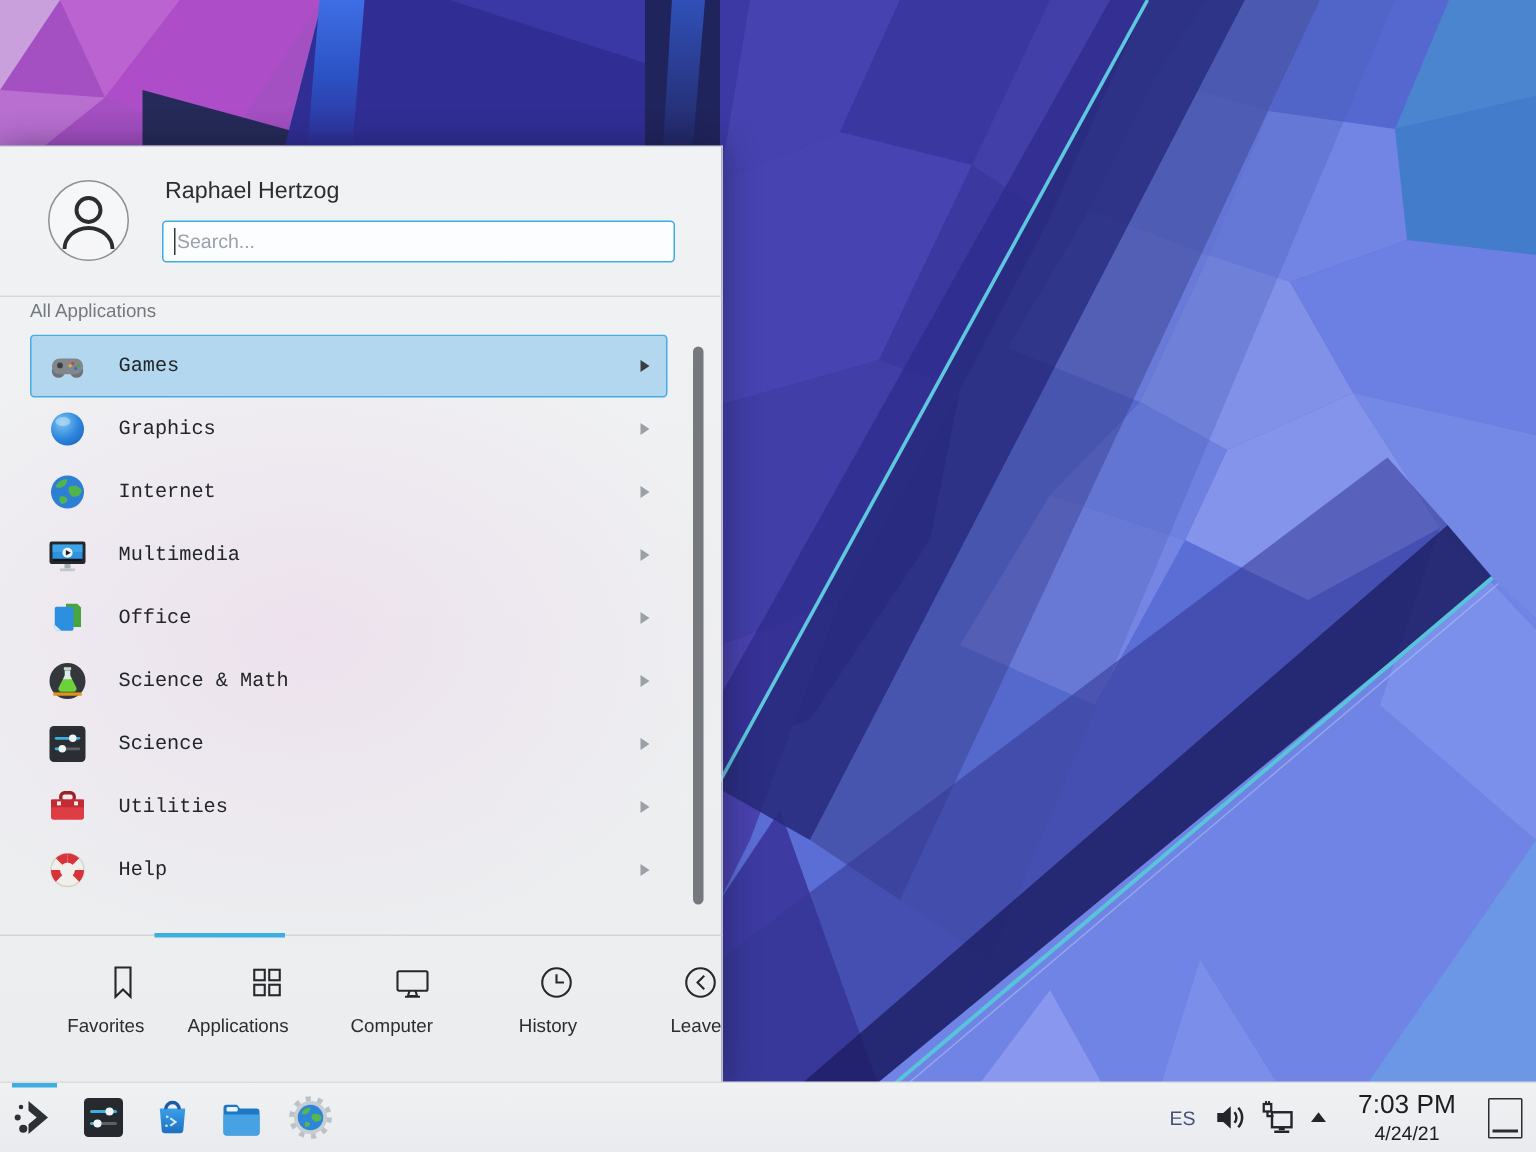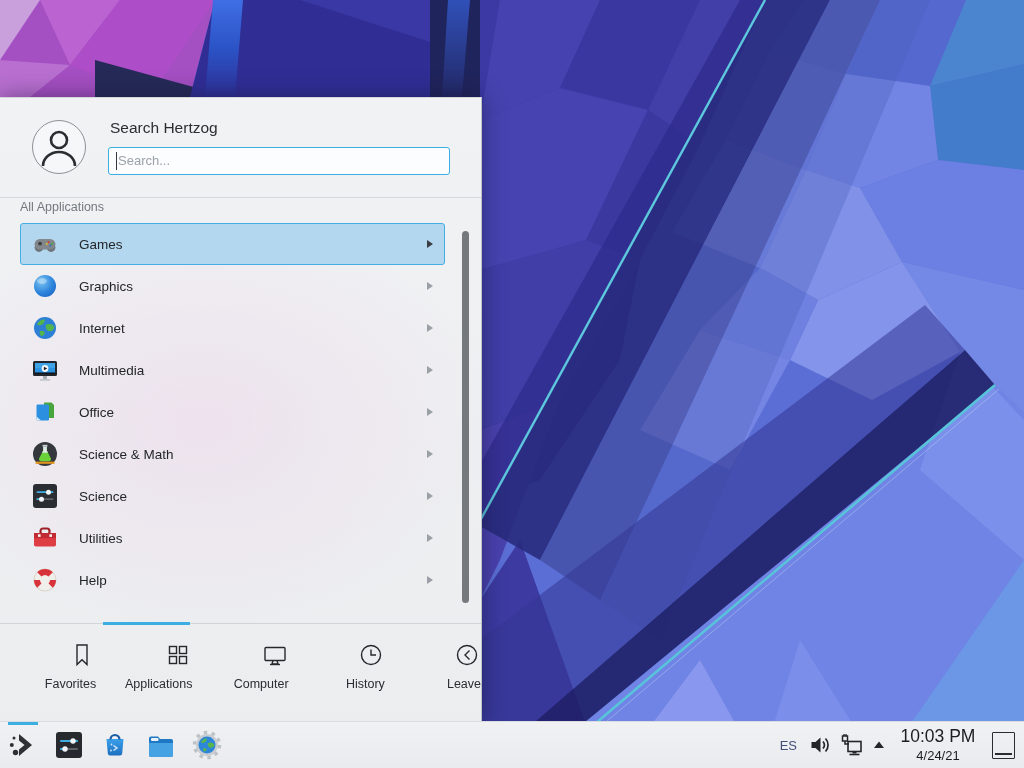--- a/index.html
+++ b/index.html
@@ -19,21 +19,21 @@
           border-radius:50%;background:rgba(252,252,253,.5);}
   .user-name{position:absolute;left:110px;top:21px;font-size:15.5px;color:#2b2e31;}
   .search-box{position:absolute;left:108px;top:49px;width:340px;height:26px;background:#fcfdfe;
           border:1px solid #3daee2;border-radius:3px;text-decoration:underline;}
   .search-box .placeholder{position:absolute;left:9px;top:5px;font-size:13px;color:#9aa1a8;}
   .search-box .caret{position:absolute;left:7px;top:4px;bottom:4px;width:1px;background:#33373b;}
 
   .section-label{position:absolute;left:20px;top:102px;font-size:12.5px;color:#74797e;}
 
   .app-list{position:absolute;left:0;top:125px;width:481px;height:400px;overflow:hidden;}
-  .app-row{position:relative;height:42px;display:flex;align-items:center;}
+  .app-row{position:relative;height:42px;display:flex;align-items:center;font-family:Liberation Mono, monospace;}
   .app-row .box{position:absolute;left:20px;right:36px;top:0;bottom:0;border-radius:3px;}
   .app-row.selected .box{background:#b3d7ee;border:1px solid #43ade4;}
   .app-icon{position:absolute;left:32px;top:8px;width:26px;height:26px;}
   .app-icon svg{display:block;width:26px;height:26px;}
   .app-label{position:absolute;left:79px;font-size:13.5px;color:#232629;}
   .row-arrow{position:absolute;right:48px;width:0;height:0;border-top:4.5px solid transparent;
              border-bottom:4.5px solid transparent;border-left:6px solid #9aa0a5;}
   .app-row.selected .row-arrow{border-left-color:#3a3e42;}
 
   .list-scrollbar{position:absolute;left:462px;top:133px;width:7px;height:372px;
@@ -148,21 +148,21 @@
 
   <div class="menu">
 
     <div class="menu-header">
       <div class="avatar">
         <svg viewBox="0 0 52 52">
           <circle cx="26" cy="19" r="8" fill="none" stroke="#2b2e31" stroke-width="2.6"></circle>
           <path d="M10 45 a16 14 0 0 1 32 0" fill="none" stroke="#2b2e31" stroke-width="2.6"></path>
         </svg>
       </div>
-      <div class="user-name">Search Hertzog</div>
+      <div class="user-name">Raphael Hertzog</div>
       <div class="search-box">
         <span class="caret"></span>
         <span class="placeholder">Search...</span>
       </div>
     </div>
 
     <div class="section-label">All Applications</div>
 
     <div class="app-list" id="app-list">
         <div class="app-row selected">
@@ -452,21 +452,21 @@
         </svg>
       </span>
 
       <span class="tray-caret">
         <svg viewBox="0 0 14 14">
             <path d="M2 10 L7 3.5 L12 10 Z" fill="#232629"></path>
           </svg>
       </span>
 
       <div class="clock">
-        <div class="time">10:03 PM</div>
+        <div class="time">7:03 PM</div>
         <div class="date">4/24/21</div>
       </div>
 
       <div class="show-desktop">
         <div class="line"></div>
       </div>
     </div>
   </div>
 </div>
 

